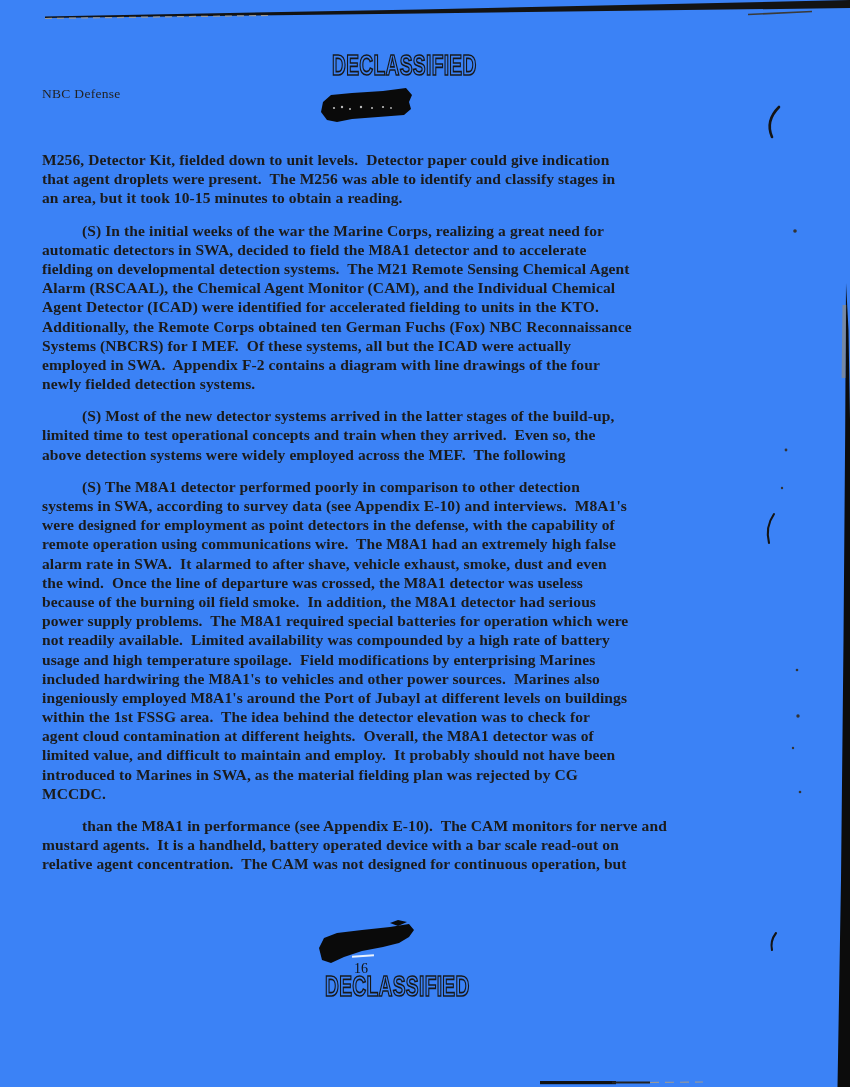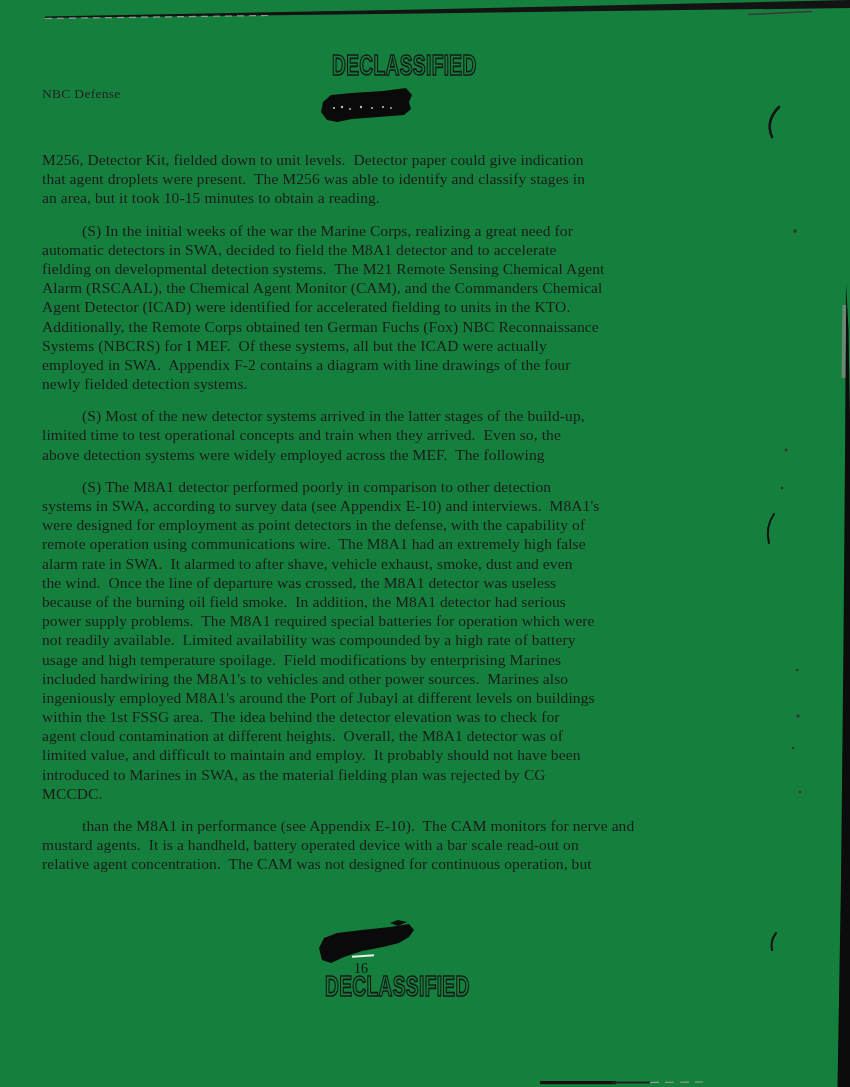--- a/index.html
+++ b/index.html
@@ -4,21 +4,21 @@
 <title>Scanned Document</title>
 <style>
   html,body{margin:0;padding:0;}
   body{
     width:850px;height:1087px;
     background:#ffffff;
     position:relative;
     overflow:hidden;
     font-family:"Liberation Serif", serif;
   }
-  .page{position:absolute;inset:0;background:#15803d;}
+  .page{position:absolute;inset:0;background:#3b82f6;}
   .artifacts{position:absolute;top:0;left:0;width:850px;height:1087px;pointer-events:none;}
 
   .stamp{
     position:absolute;
     font-family:"Liberation Sans", sans-serif;
     font-weight:bold;
     font-size:30px;
     color:rgba(255,255,255,0);
     -webkit-text-stroke:1.7px #181818;
     letter-spacing:0.5px;
@@ -37,20 +37,21 @@
   .body-text{
     position:absolute;left:42px;top:150px;width:668px;
     font-size:15.5px;color:#1b1b1b;
   }
   .para{margin:0 0 13px 0;}
   .para.indent .tline:first-child{text-indent:40px;}
   .tline{
     white-space:pre;
     line-height:19.2px;height:19.2px;
     letter-spacing:0.1px;
+    font-weight:bold;
   }
 
   .page-number{
     position:absolute;left:354px;top:961px;
     font-size:14px;color:#111;
     z-index:3;
   }
 </style>
 </head>
 <body>
@@ -121,21 +122,21 @@
   <div class="body-text">
       <div class="para">
         <div class="tline">M256, Detector Kit, fielded down to unit levels.  Detector paper could give indication</div>
         <div class="tline">that agent droplets were present.  The M256 was able to identify and classify stages in</div>
         <div class="tline">an area, but it took 10-15 minutes to obtain a reading.</div>
       </div>
       <div class="para indent">
         <div class="tline">(S) In the initial weeks of the war the Marine Corps, realizing a great need for</div>
         <div class="tline">automatic detectors in SWA, decided to field the M8A1 detector and to accelerate</div>
         <div class="tline">fielding on developmental detection systems.  The M21 Remote Sensing Chemical Agent</div>
-        <div class="tline">Alarm (RSCAAL), the Chemical Agent Monitor (CAM), and the Commanders Chemical</div>
+        <div class="tline">Alarm (RSCAAL), the Chemical Agent Monitor (CAM), and the Individual Chemical</div>
         <div class="tline">Agent Detector (ICAD) were identified for accelerated fielding to units in the KTO.</div>
         <div class="tline">Additionally, the Remote Corps obtained ten German Fuchs (Fox) NBC Reconnaissance</div>
         <div class="tline">Systems (NBCRS) for I MEF.  Of these systems, all but the ICAD were actually</div>
         <div class="tline">employed in SWA.  Appendix F-2 contains a diagram with line drawings of the four</div>
         <div class="tline">newly fielded detection systems.</div>
       </div>
       <div class="para indent">
         <div class="tline">(S) Most of the new detector systems arrived in the latter stages of the build-up,</div>
         <div class="tline">limited time to test operational concepts and train when they arrived.  Even so, the</div>
         <div class="tline">above detection systems were widely employed across the MEF.  The following</div>

